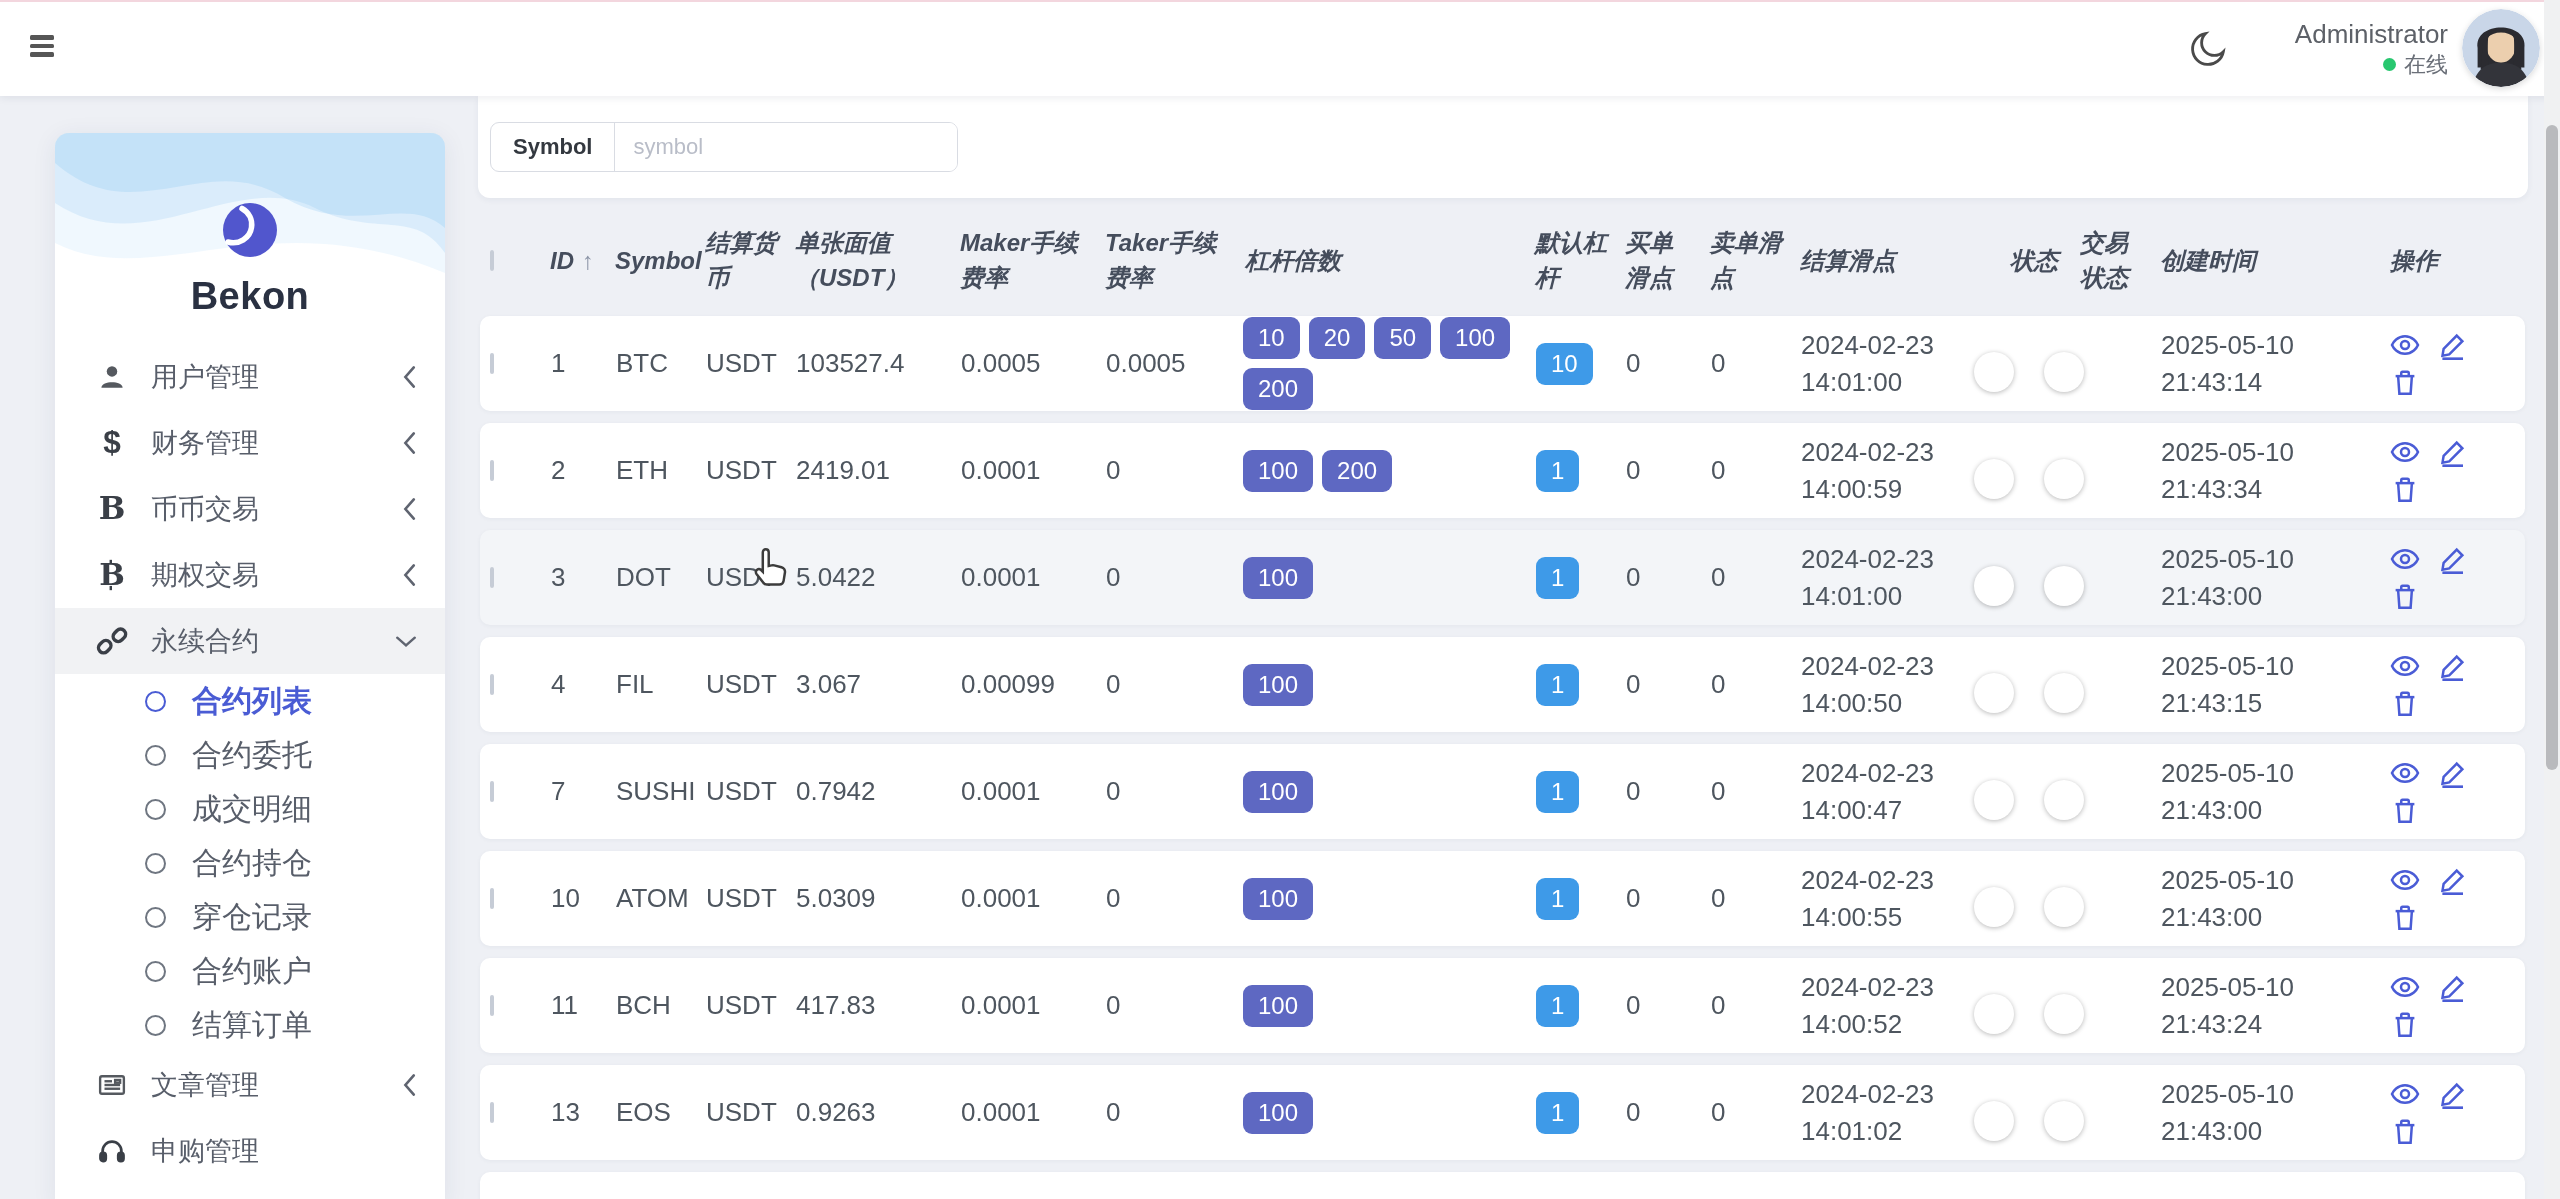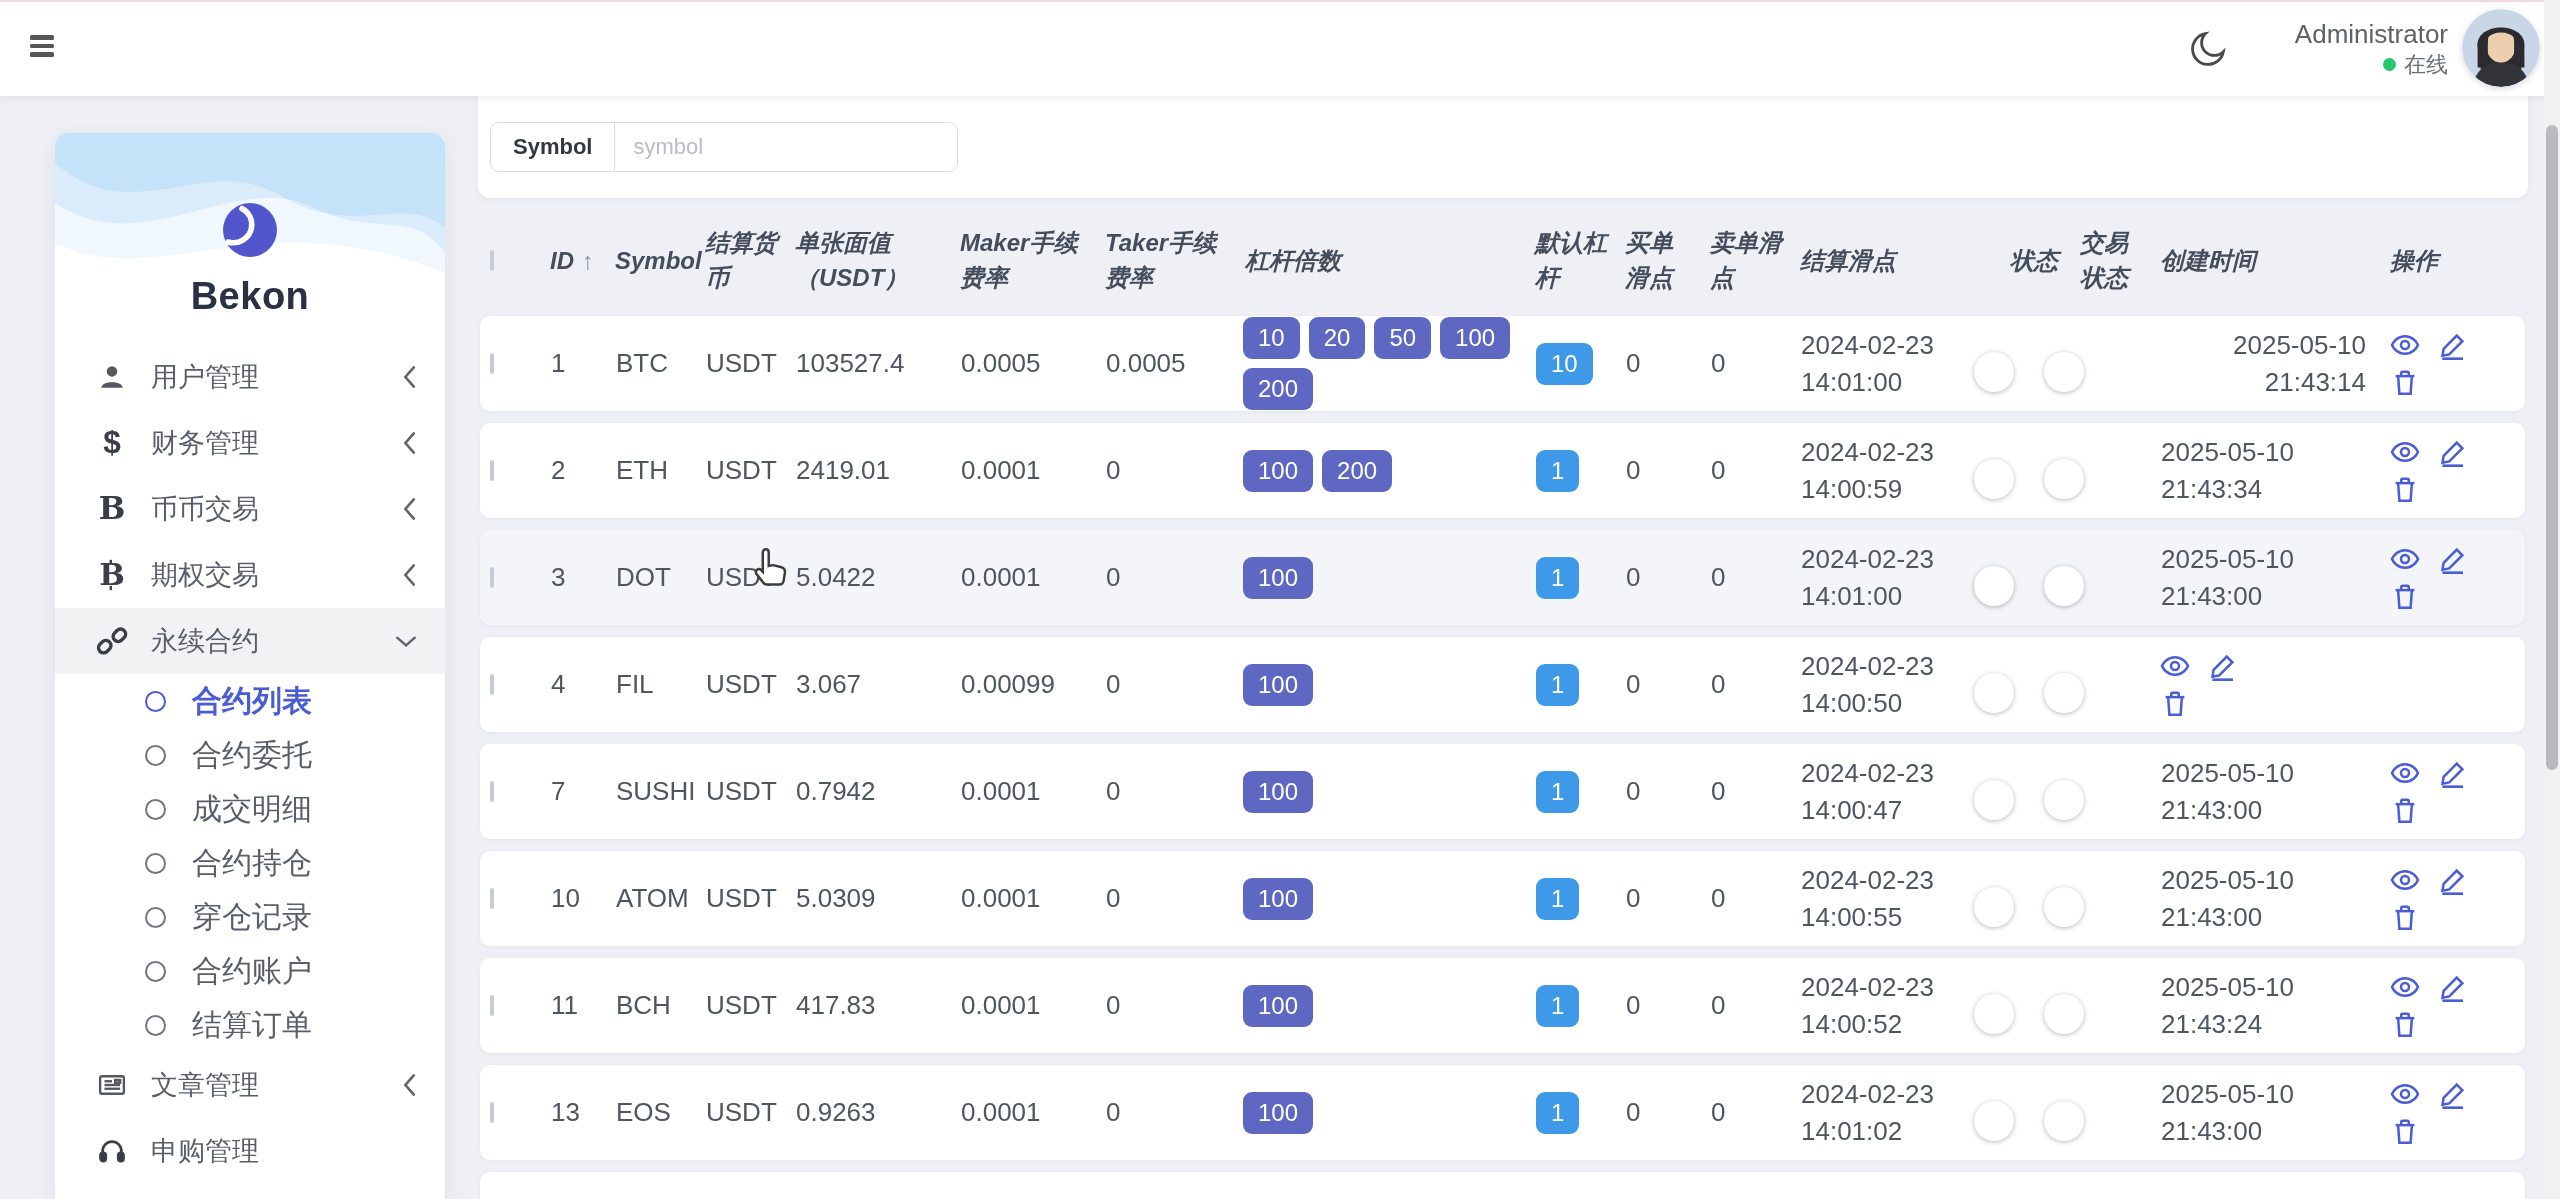--- a/index.html
+++ b/index.html
@@ -305,21 +305,21 @@
           <span class="badge purple">50</span>
           <span class="badge purple">100</span>
           <span class="badge purple">200</span>
         </div>
     <div><span class="badge blue" style="margin-left:11px;">10</span></div>
     <div class="cell">0</div>
     <div class="cell">0</div>
     <div class="cell" style="padding-right:14px;">2024-02-23 14:01:00</div>
     <div><span class="toggle"></span></div>
     <div><span class="toggle"></span></div>
-    <div class="cell" style="padding-right:14px;text-align:right;">2025-05-10 21:43:14</div>
+    <div class="cell" style="padding-right:14px;">2025-05-10 21:43:14</div>
     <div class="actions">
       <svg class="aicon" viewBox="0 0 24 24" fill="none" stroke="#4a5cd6" stroke-width="2">
         <path d="M12 5 C6 5 2.6 9.6 1.6 12 C2.6 14.4 6 19 12 19 C18 19 21.4 14.4 22.4 12 C21.4 9.6 18 5 12 5 Z"></path>
         <circle cx="12" cy="12" r="3.2"></circle>
       </svg>
       <svg class="aicon" viewBox="0 0 24 24" fill="none" stroke="#4a5cd6" stroke-width="2">
         <path d="M15 4.5 l4.5 4.5 L9 19.5 l-5.4 1 L4.5 15 Z"></path>
         <line x1="3.5" y1="23" x2="20" y2="23" stroke-width="2.2"></line>
       </svg>
       <svg class="aicon" viewBox="0 0 24 24" fill="none" stroke="#4a5cd6" stroke-width="2">
@@ -411,20 +411,21 @@
     <div class="cell">0</div>
     <div class="lev-wrap">
           <span class="badge purple">100</span>
         </div>
     <div><span class="badge blue" style="margin-left:11px;">1</span></div>
     <div class="cell">0</div>
     <div class="cell">0</div>
     <div class="cell" style="padding-right:14px;">2024-02-23 14:00:50</div>
     <div><span class="toggle"></span></div>
     <div><span class="toggle"></span></div>
+    <div class="cell" style="padding-right:14px;">2025-05-10 21:43:15</div>
     <div class="actions">
       <svg class="aicon" viewBox="0 0 24 24" fill="none" stroke="#4a5cd6" stroke-width="2">
         <path d="M12 5 C6 5 2.6 9.6 1.6 12 C2.6 14.4 6 19 12 19 C18 19 21.4 14.4 22.4 12 C21.4 9.6 18 5 12 5 Z"></path>
         <circle cx="12" cy="12" r="3.2"></circle>
       </svg>
       <svg class="aicon" viewBox="0 0 24 24" fill="none" stroke="#4a5cd6" stroke-width="2">
         <path d="M15 4.5 l4.5 4.5 L9 19.5 l-5.4 1 L4.5 15 Z"></path>
         <line x1="3.5" y1="23" x2="20" y2="23" stroke-width="2.2"></line>
       </svg>
       <svg class="aicon" viewBox="0 0 24 24" fill="none" stroke="#4a5cd6" stroke-width="2">

